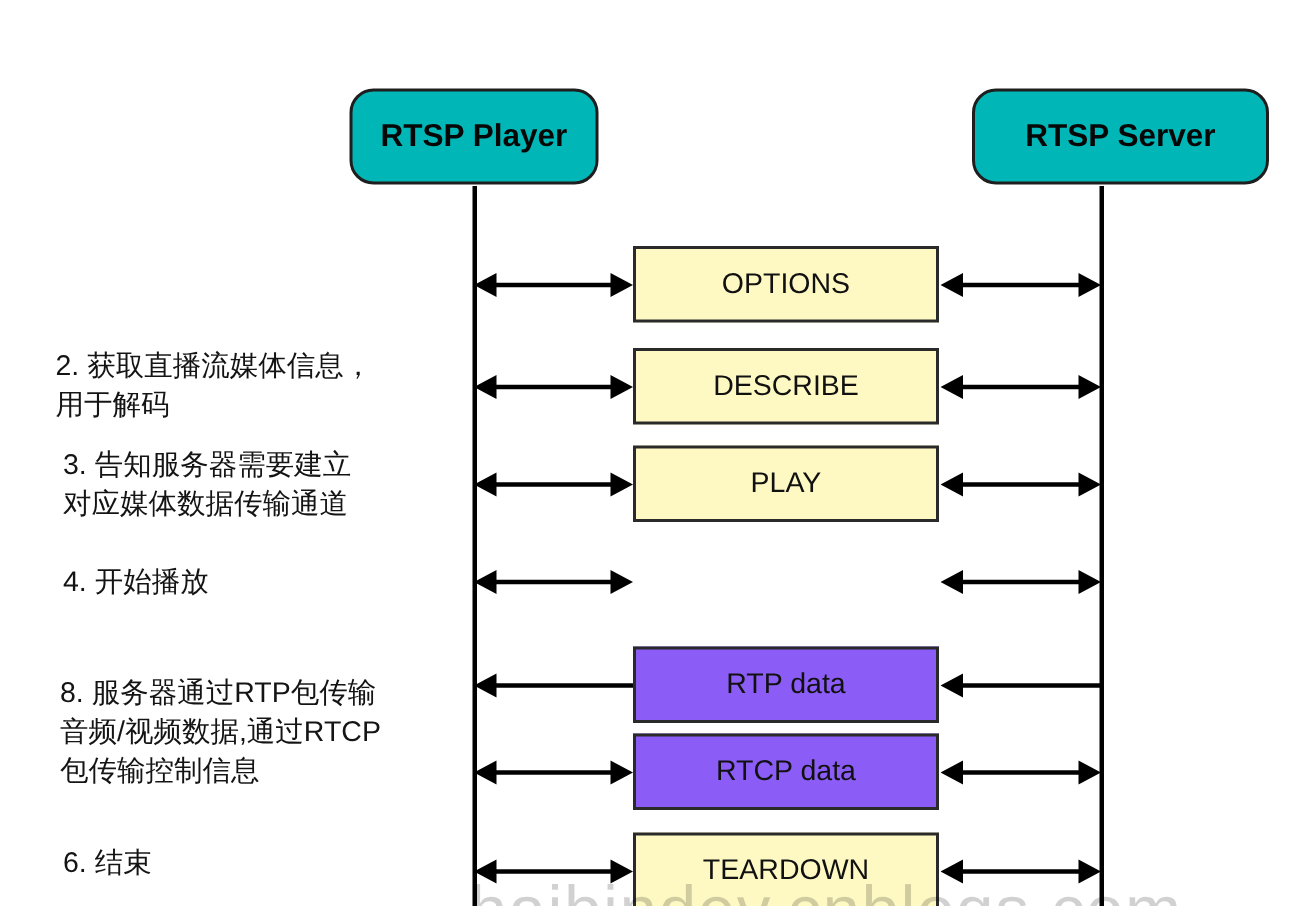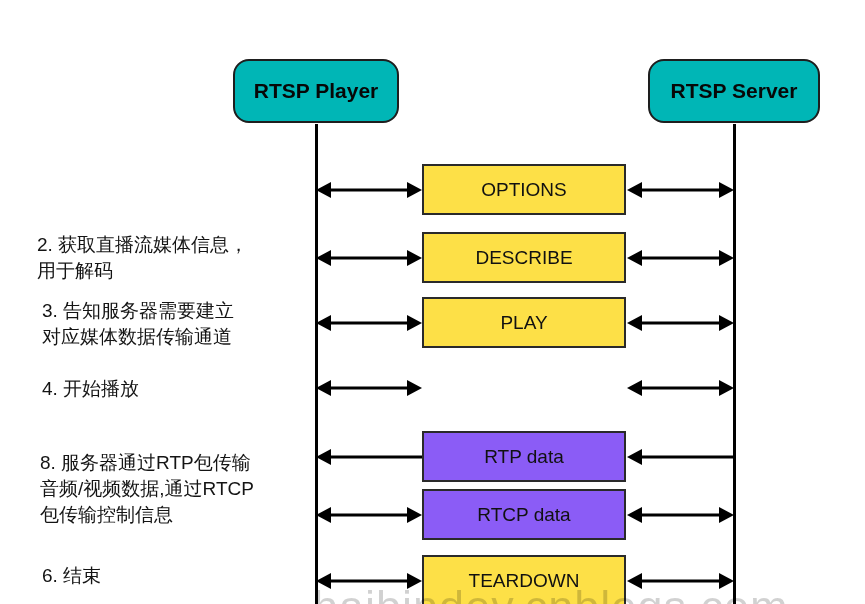--- a/index.html
+++ b/index.html
@@ -23,21 +23,21 @@
     border: 2px solid #1e1e1e;
     border-radius: 16px;
     display: flex;
     align-items: center;
     justify-content: center;
     font-size: 21px;
     font-weight: bold;
     color: #070707;
   }
   .actor-player { left: 233px; width: 166px; }
-  .actor-server { left: 648px; width: 172px; }
+  .actor-server { left: 648px; width: 198px; }
 
   
   .lifeline {
     position: absolute;
     top: 88px;
     width: 3px;
     height: 504px;
     background: #000000;
   }
   .lifeline-player { left: 315px; }
@@ -49,21 +49,21 @@
     left: 422px;
     width: 204px;
     height: 51px;
     border: 2px solid #2a2a2a;
     display: flex;
     align-items: center;
     justify-content: center;
     font-size: 19px;
     color: #111111;
   }
-  .msg-request { background: #fde047; }
+  .msg-request { background: #fef9c3; }
   .msg-data    { background: #8b5cf6; }
 
   .top-r1 { top: 128px; } .top-r2 { top: 196px; } .top-r3 { top: 261px; }
   .top-r4 { top: 326px; } .top-r5 { top: 395px; } .top-r6 { top: 453px; }
   .top-r7 { top: 519px; }
 
   
   .arrow { position: absolute; height: 22px; }
   .arrow-left  { left: 316px; width: 106px; }
   .arrow-right { left: 627px; width: 107px; }

